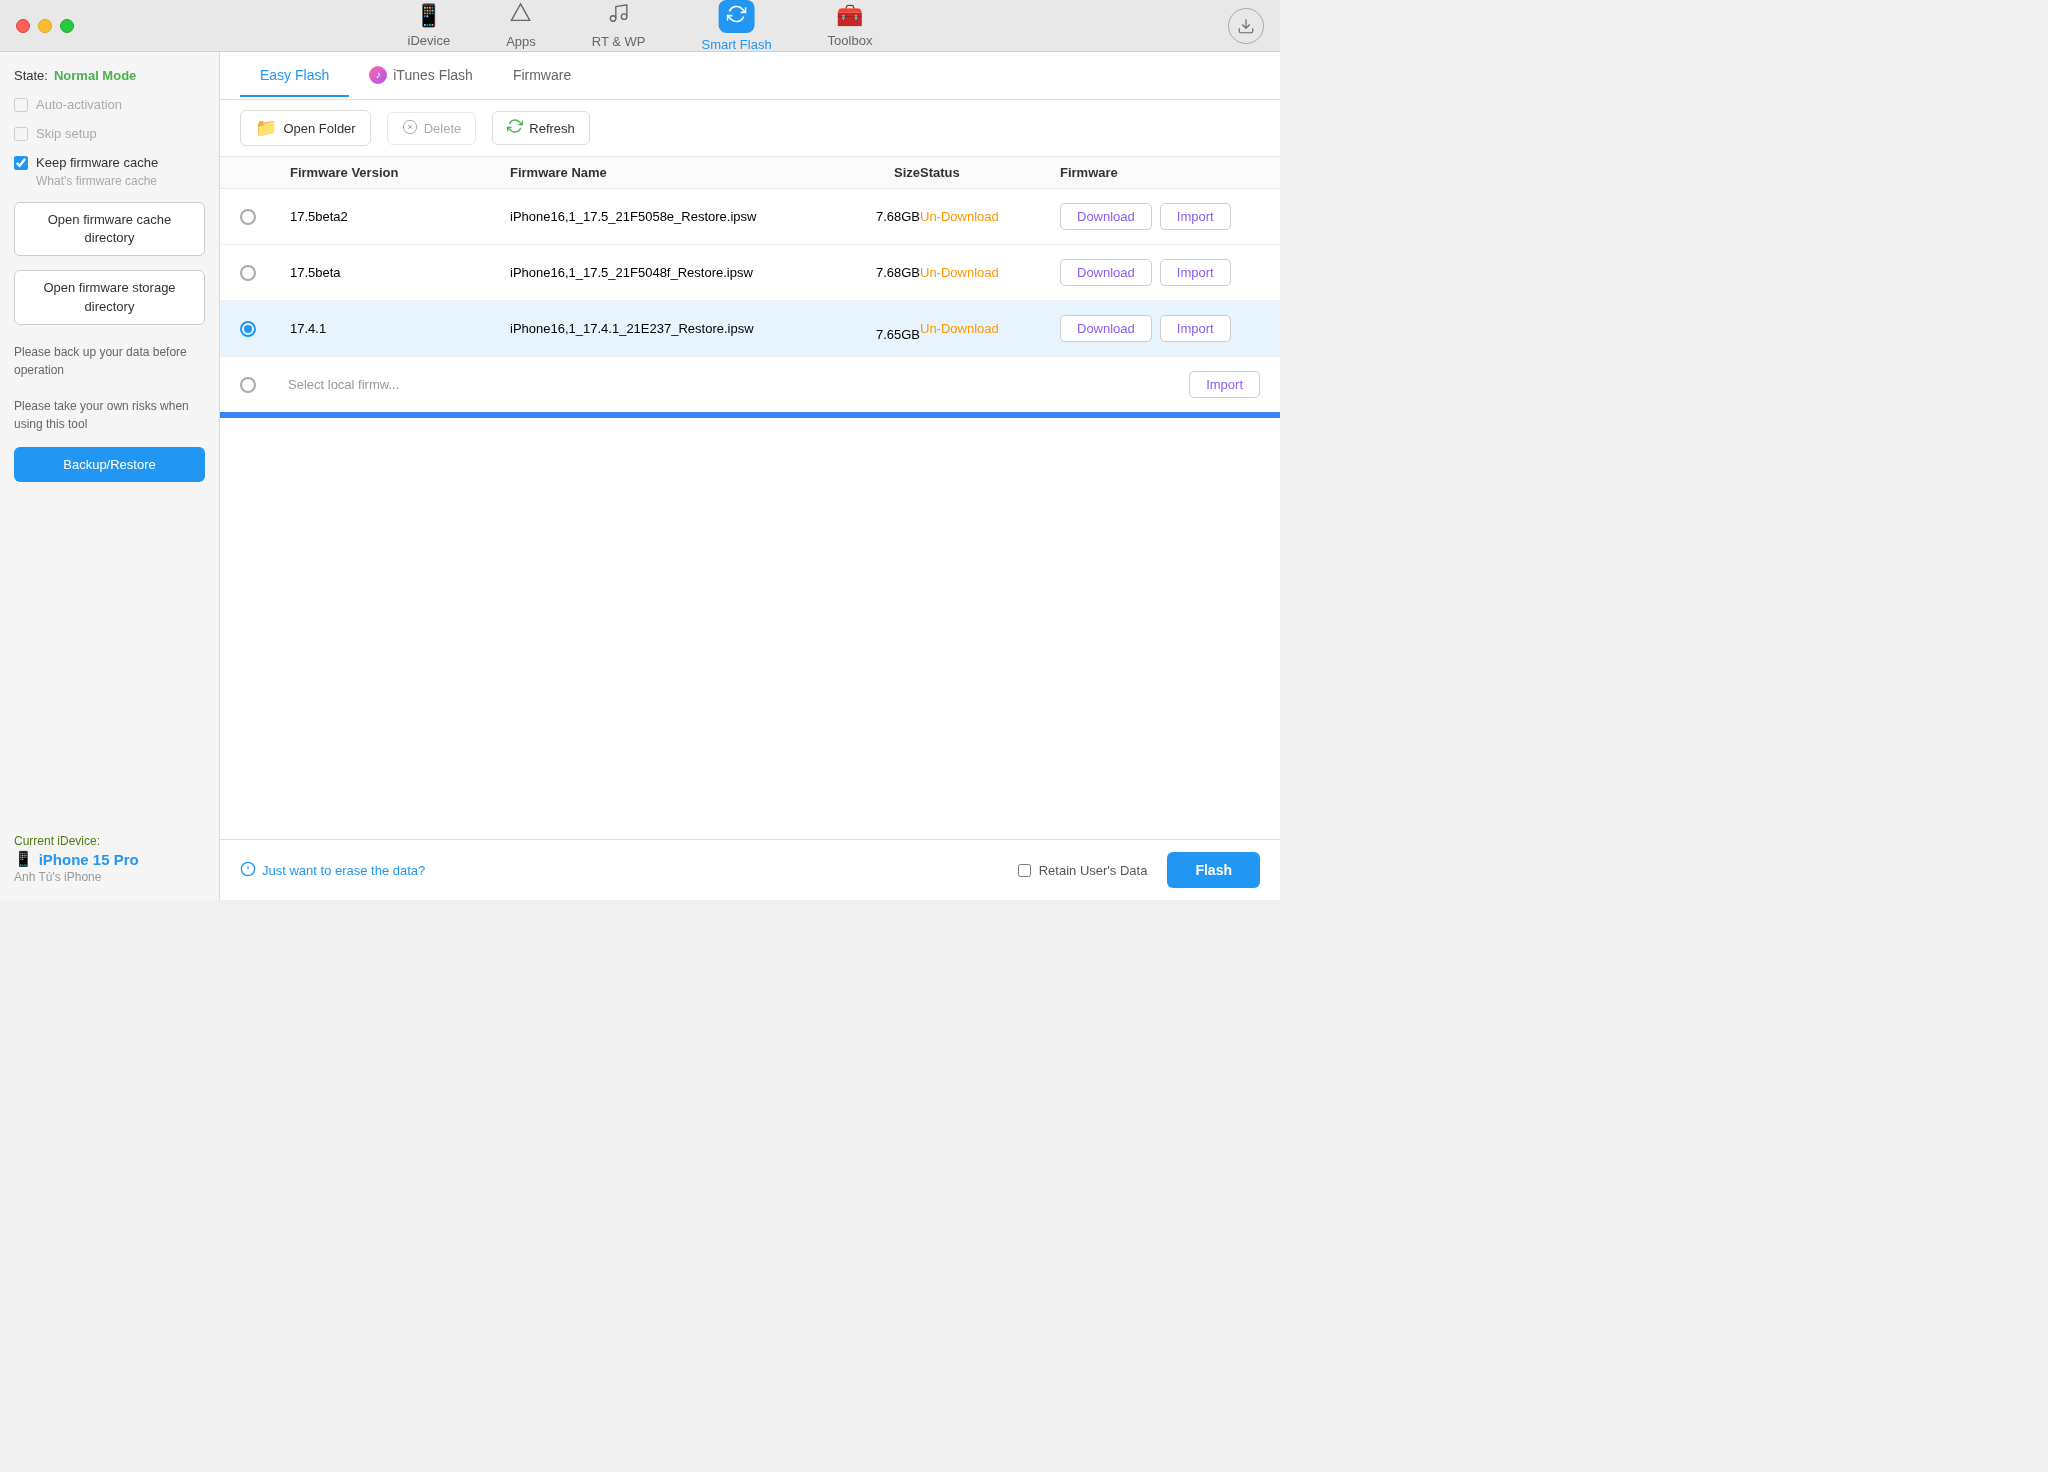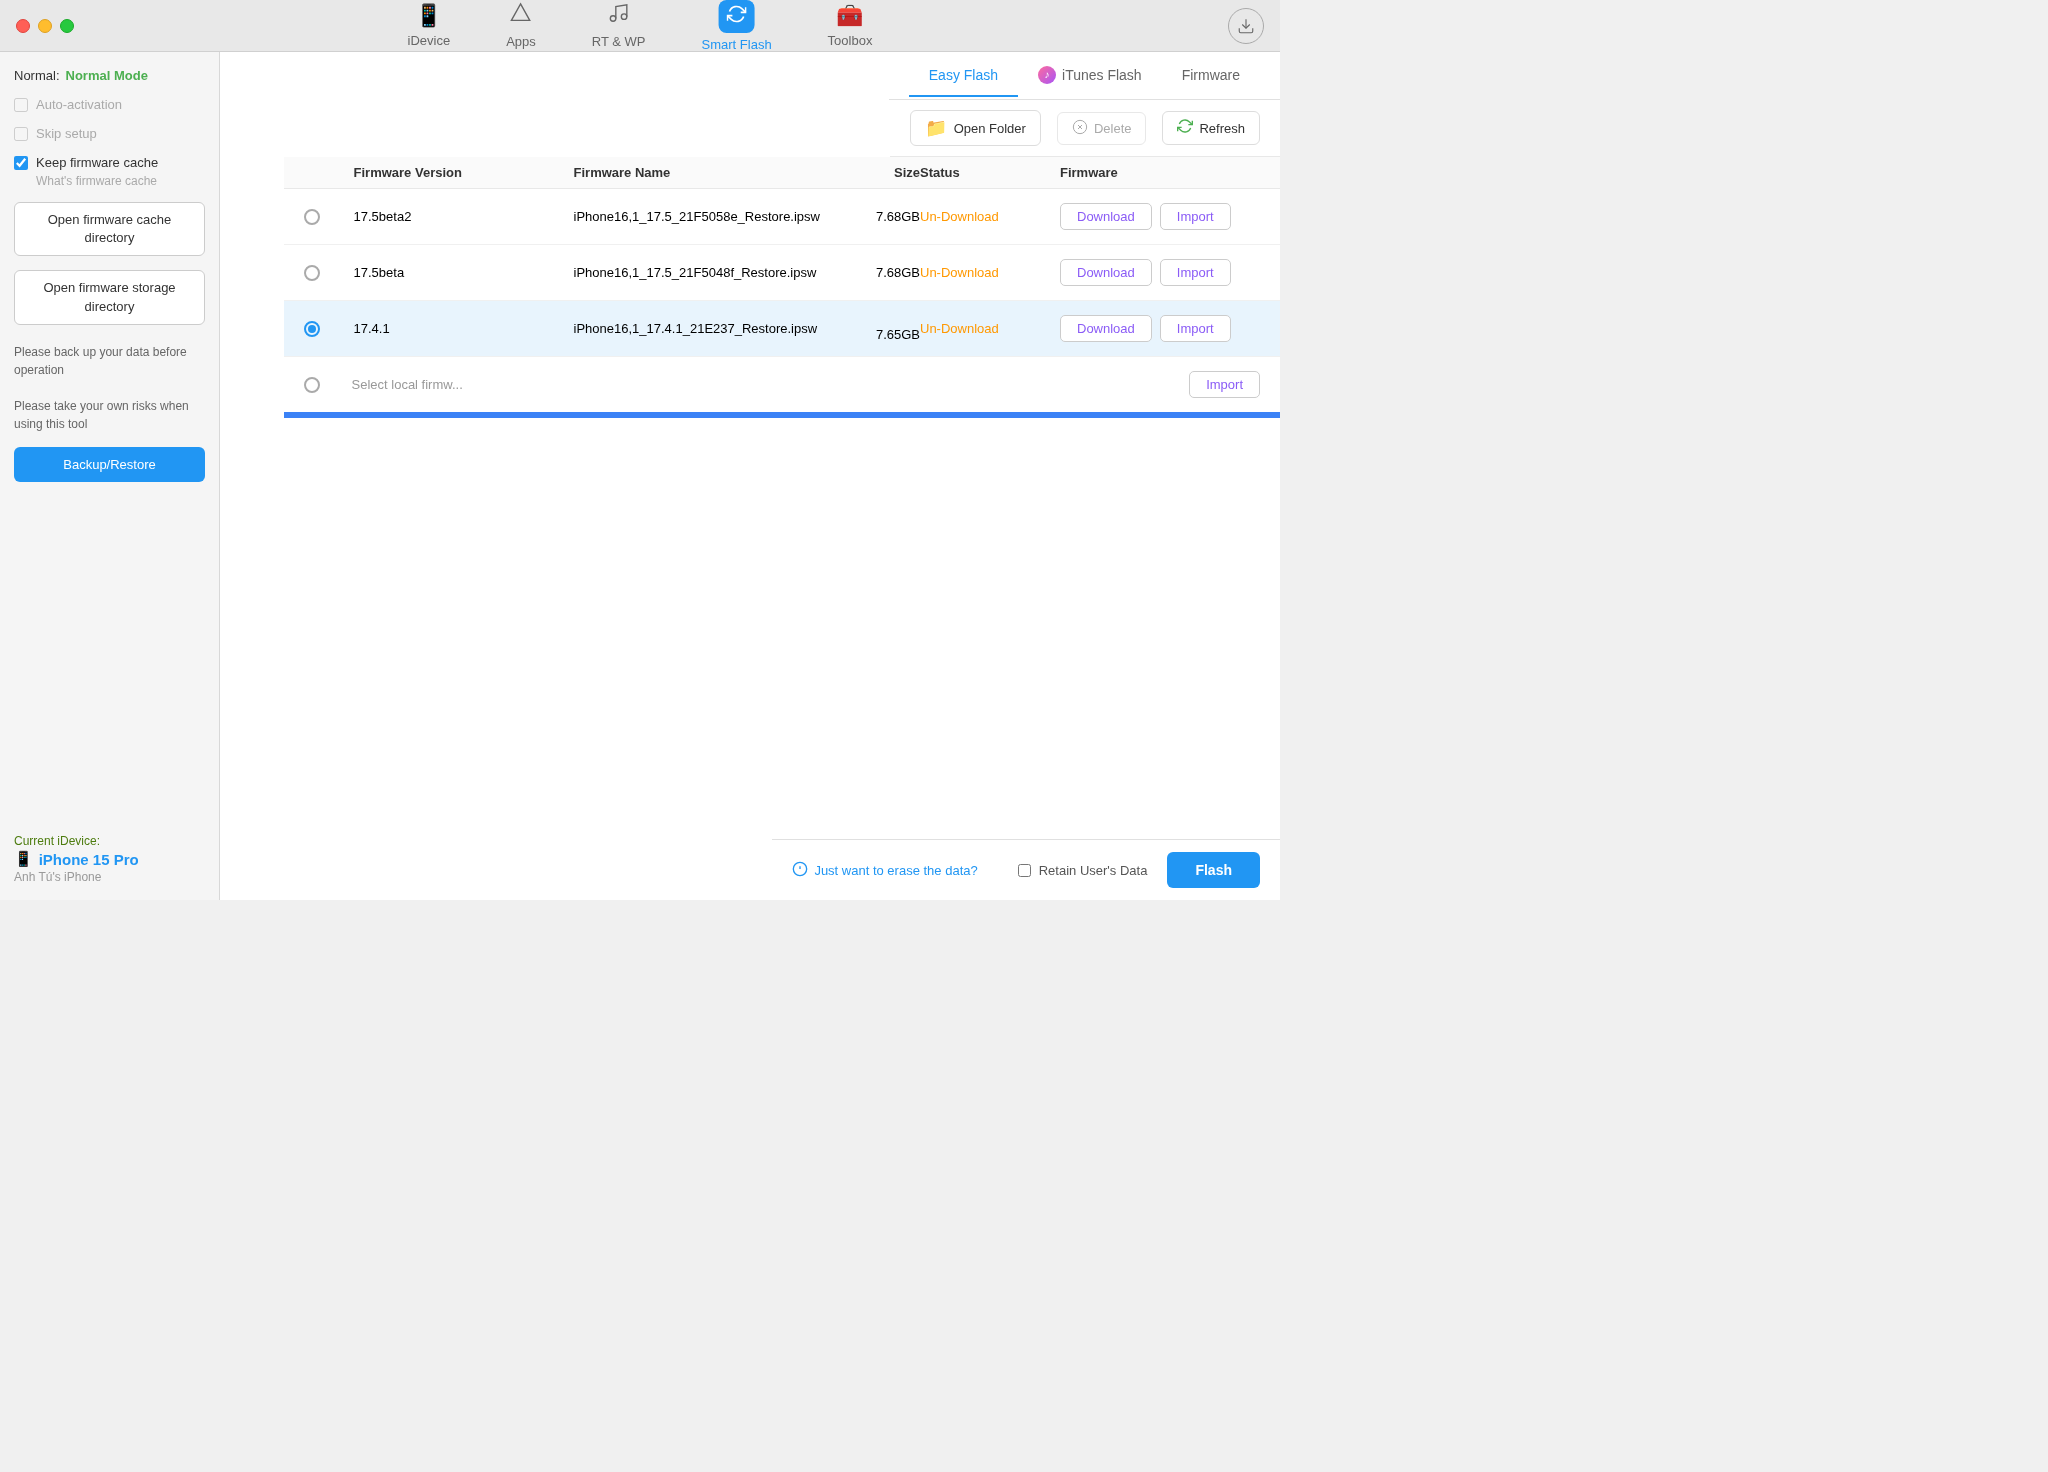--- a/index.html
+++ b/index.html
@@ -118,21 +118,20 @@
     .current-device-label { font-size: 12px; color: #4d7c0f; }
     .device-name { font-size: 15px; color: #2196F3; font-weight: 600; display: flex; align-items: center; gap: 6px; margin-top: 2px; }
     .device-owner { font-size: 12px; color: #999; margin-top: 2px; }
 
     
     .content-area {
       flex: 1;
       display: flex;
       flex-direction: column;
       background: #fff;
-      align-items: flex-end;
     }
 
     
     .sub-tabs {
       display: flex;
       align-items: center;
       padding: 0 20px;
       border-bottom: 1px solid #e0e0e0;
       gap: 0;
       height: 48px;
@@ -360,21 +359,21 @@
         <polyline points="7 10 12 15 17 10"></polyline>
         <line x1="12" y1="15" x2="12" y2="3"></line>
       </svg>
   </div>
 </div>
 
 <div class="main-layout">
 
   <div class="sidebar">
     <div class="state-row">
-      <span class="state-label">Normal:</span>
+      <span class="state-label">State:</span>
       <span class="state-value">Normal Mode</span>
     </div>
 
     <div class="checkbox-row disabled">
       <input type="checkbox" disabled="" style="">
       <span>Auto-activation</span>
     </div>
 
     <div class="checkbox-row disabled">
       <input type="checkbox" disabled="" style="">

